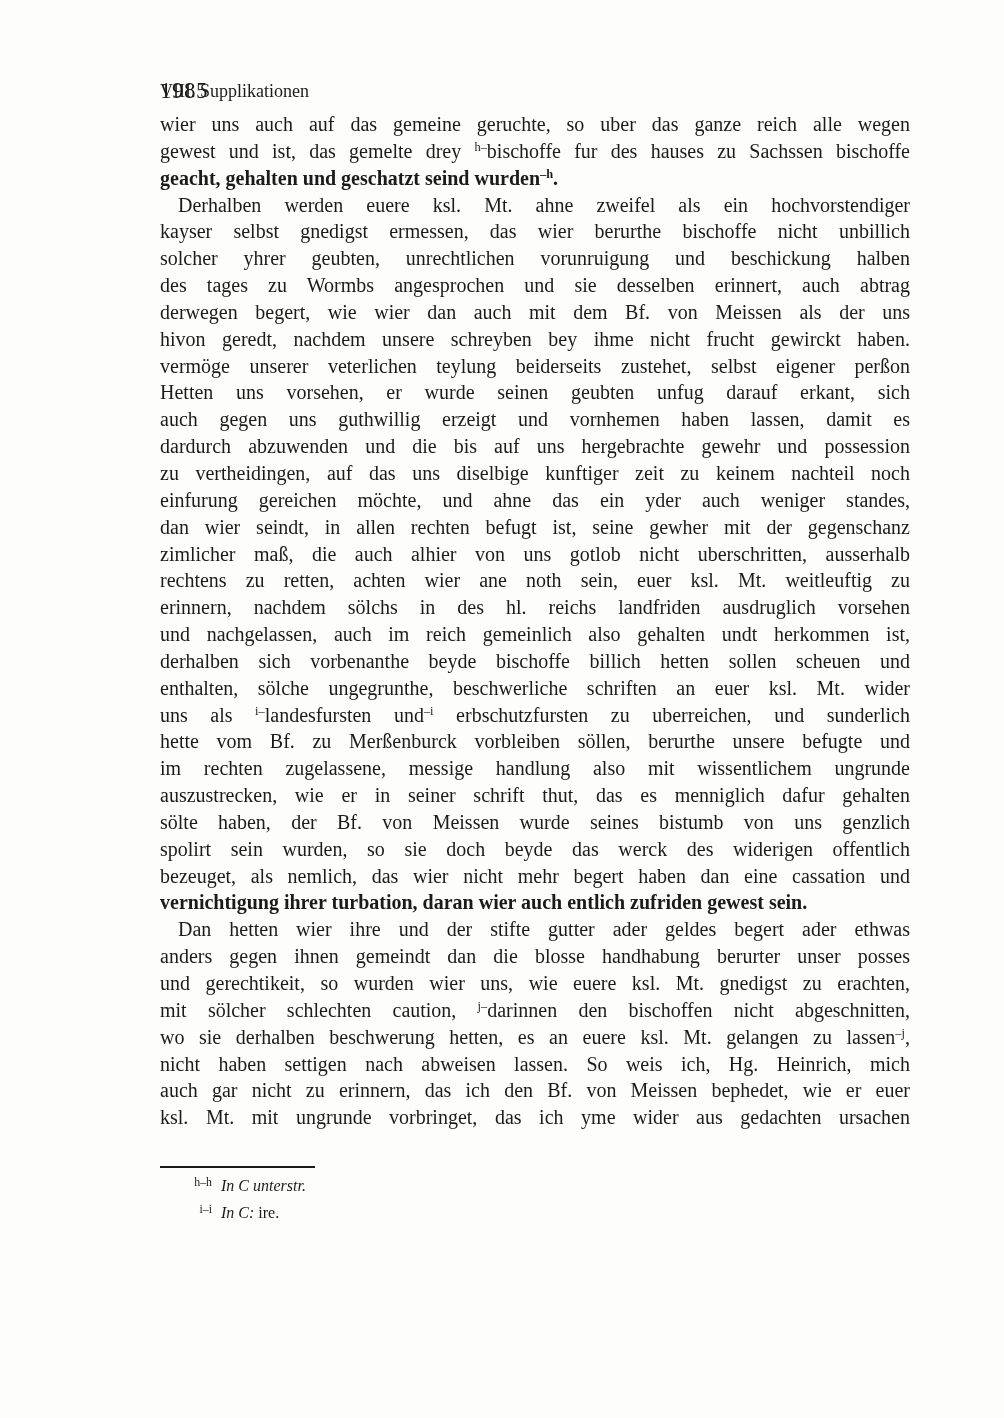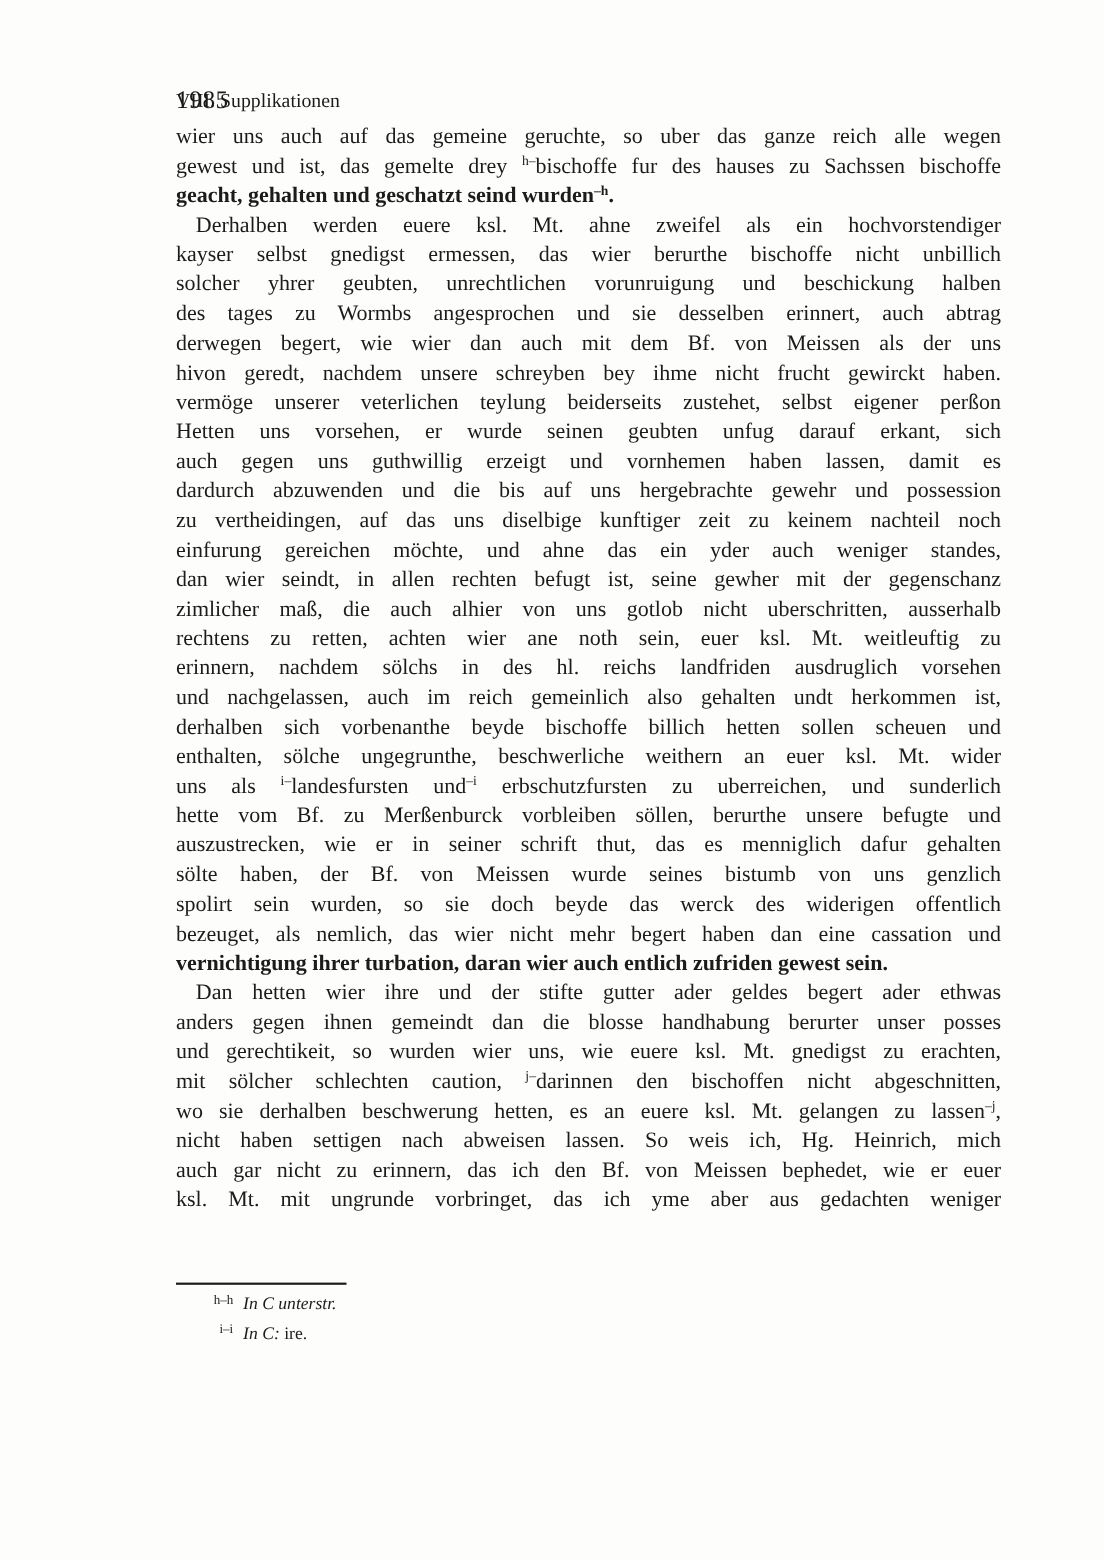--- a/index.html
+++ b/index.html
@@ -104,38 +104,39 @@
         <div class="line">auch gegen uns guthwillig erzeigt und vornhemen haben lassen, damit es</div>
         <div class="line">dardurch abzuwenden und die bis auf uns hergebrachte gewehr und possession</div>
         <div class="line">zu vertheidingen, auf das uns diselbige kunftiger zeit zu keinem nachteil noch</div>
         <div class="line">einfurung gereichen möchte, und ahne das ein yder auch weniger standes,</div>
         <div class="line">dan wier seindt, in allen rechten befugt ist, seine gewher mit der gegenschanz</div>
         <div class="line">zimlicher maß, die auch alhier von uns gotlob nicht uberschritten, ausserhalb</div>
         <div class="line">rechtens zu retten, achten wier ane noth sein, euer ksl. Mt. weitleuftig zu</div>
         <div class="line">erinnern, nachdem sölchs in des hl. reichs landfriden ausdruglich vorsehen</div>
         <div class="line">und nachgelassen, auch im reich gemeinlich also gehalten undt herkommen ist,</div>
         <div class="line">derhalben sich vorbenanthe beyde bischoffe billich hetten sollen scheuen und</div>
-        <div class="line">enthalten, sölche ungegrunthe, beschwerliche weithern an euer ksl. Mt. wider</div>
+        <div class="line">enthalten, sölche ungegrunthe, beschwerliche schriften an euer ksl. Mt. wider</div>
         <div class="line">uns als <sup>i–</sup>landesfursten und<sup>–i</sup> erbschutzfursten zu uberreichen, und sunderlich</div>
         <div class="line">hette vom Bf. zu Merßenburck vorbleiben söllen, berurthe unsere befugte und</div>
+        <div class="line">im rechten zugelassene, messige handlung also mit wissentlichem ungrunde</div>
         <div class="line">auszustrecken, wie er in seiner schrift thut, das es menniglich dafur gehalten</div>
         <div class="line">sölte haben, der Bf. von Meissen wurde seines bistumb von uns genzlich</div>
         <div class="line">spolirt sein wurden, so sie doch beyde das werck des widerigen offentlich</div>
         <div class="line">bezeuget, als nemlich, das wier nicht mehr begert haben dan eine cassation und</div>
         <div class="line no-just">vernichtigung ihrer turbation, daran wier auch entlich zufriden gewest sein.</div>
       </div>
       <div>
         <div class="line indent">Dan hetten wier ihre und der stifte gutter ader geldes begert ader ethwas</div>
         <div class="line">anders gegen ihnen gemeindt dan die blosse handhabung berurter unser posses</div>
         <div class="line">und gerechtikeit, so wurden wier uns, wie euere ksl. Mt. gnedigst zu erachten,</div>
         <div class="line">mit sölcher schlechten caution, <sup>j–</sup>darinnen den bischoffen nicht abgeschnitten,</div>
         <div class="line">wo sie derhalben beschwerung hetten, es an euere ksl. Mt. gelangen zu lassen<sup>–j</sup>,</div>
         <div class="line">nicht haben settigen nach abweisen lassen. So weis ich, Hg. Heinrich, mich</div>
         <div class="line">auch gar nicht zu erinnern, das ich den Bf. von Meissen bephedet, wie er euer</div>
-        <div class="line">ksl. Mt. mit ungrunde vorbringet, das ich yme aber aus gedachten weniger</div>
+        <div class="line">ksl. Mt. mit ungrunde vorbringet, das ich yme wider aus gedachten ursachen</div>
       </div>
     </div>
 
   <div class="footnotes">
     <div class="fn-rule"></div>
     <div id="fn-list">
         <div class="fn-line"><span class="fn-marker">h–h</span><span class="fn-italic">In C unterstr.</span></div>
         <div class="fn-line"><span class="fn-marker">i–i</span><span class="fn-italic">In C:</span><span class="fn-roman"> ire.</span></div>
       </div>
   </div>

